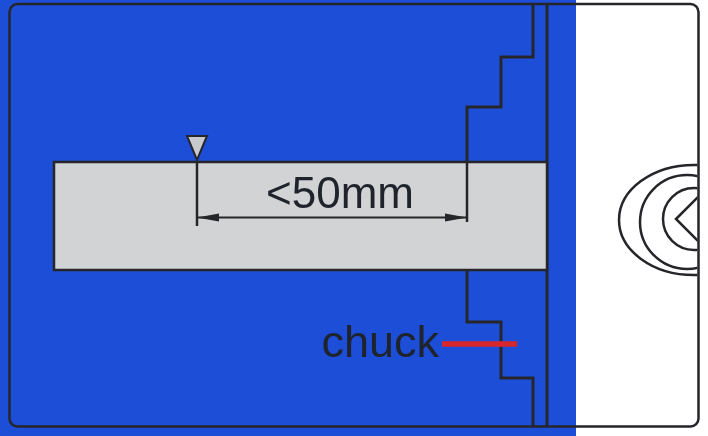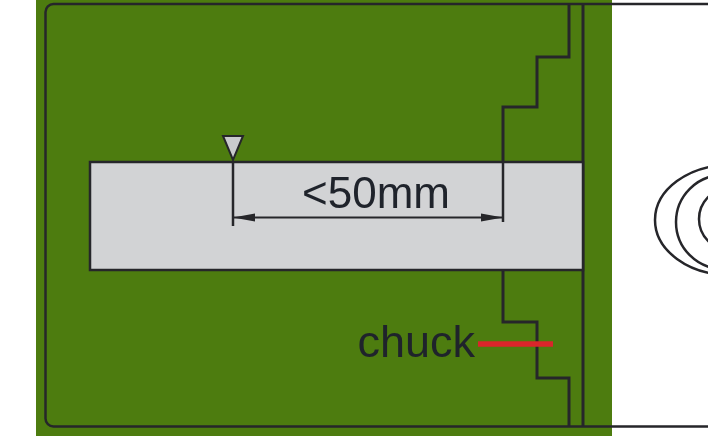--- a/index.html
+++ b/index.html
@@ -8,22 +8,21 @@
     background: #ffffff;
     width: 708px;
     height: 436px;
     overflow: hidden;
     font-family: "Liberation Sans", sans-serif;
   }
   .figure-canvas {
     position: relative;
     width: 576px;
     height: 436px;
-    background: #4d7c0f;
-    margin-left: 36px;
+    background: #1d4ed8;
   }
   svg { display: block; }
   .stroke-line {
     stroke: #26262a;
     fill: none;
   }
   text {
     font-family: "Liberation Sans", sans-serif;
   }
   .dim-text {

